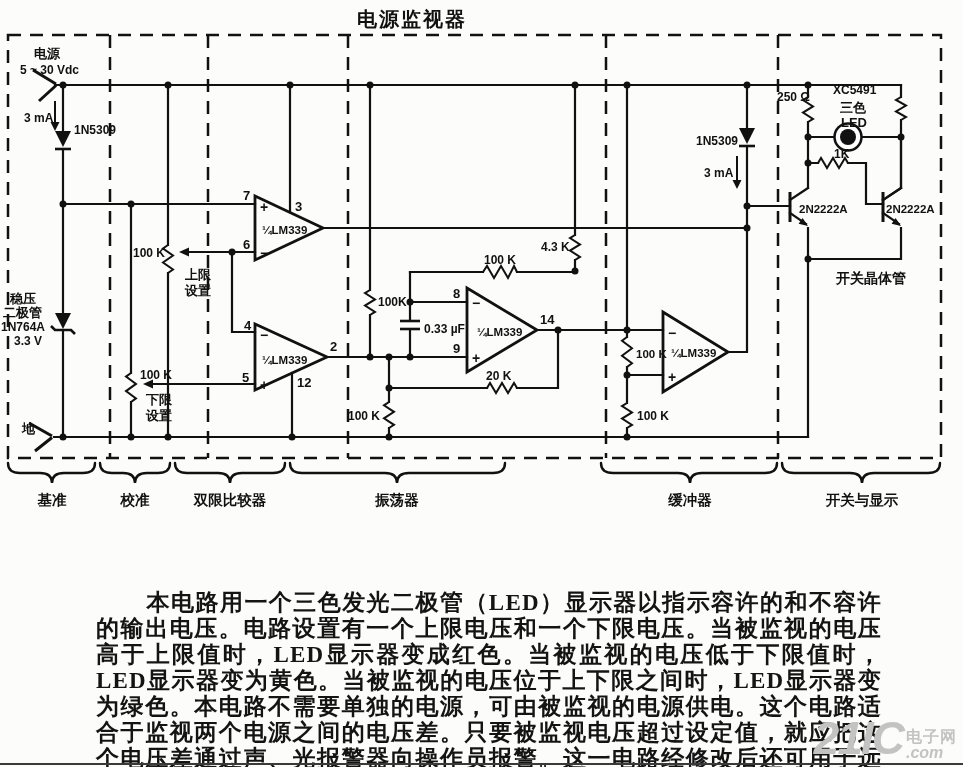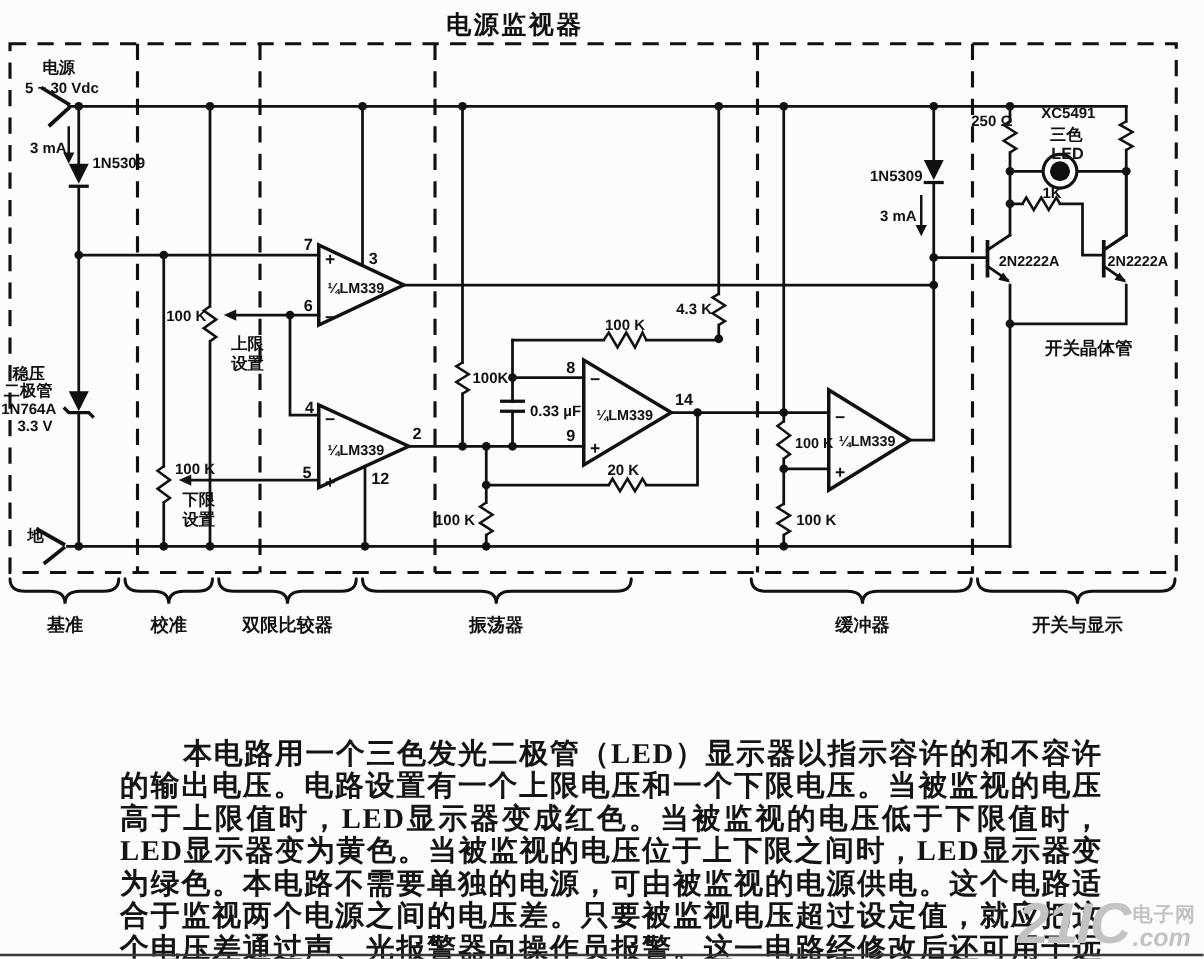--- a/index.html
+++ b/index.html
@@ -35,21 +35,21 @@
     text-align:justify;text-align-last:left;text-indent:2.2em;color:#141414;font-weight:bold;
   }
   .watermark{
     position:absolute;right:6px;bottom:6px;display:flex;align-items:flex-end;
     color:#c3c3c3;font-weight:bold;font-style:italic;line-height:1;
     user-select:none;
   }
   .wm-brand{font-size:46px;letter-spacing:-2px;}
   .wm-col{display:flex;flex-direction:column;margin-left:3px;margin-top:4px;}
   .wm-site{font-size:16px;font-style:normal;letter-spacing:1px;}
-  .wm-domain{font-size:20px;}
+  .wm-domain{font-size:16px;}
   .bottom-rule{position:absolute;left:0;bottom:2px;width:963px;height:2px;background:#3a3a3a;}
 </style>
 </head>
 <body>
 
 <div class="page-title">电源监视器</div>
 
 <svg class="schematic" width="963" height="560" viewBox="0 0 963 560">
 
   <g>

